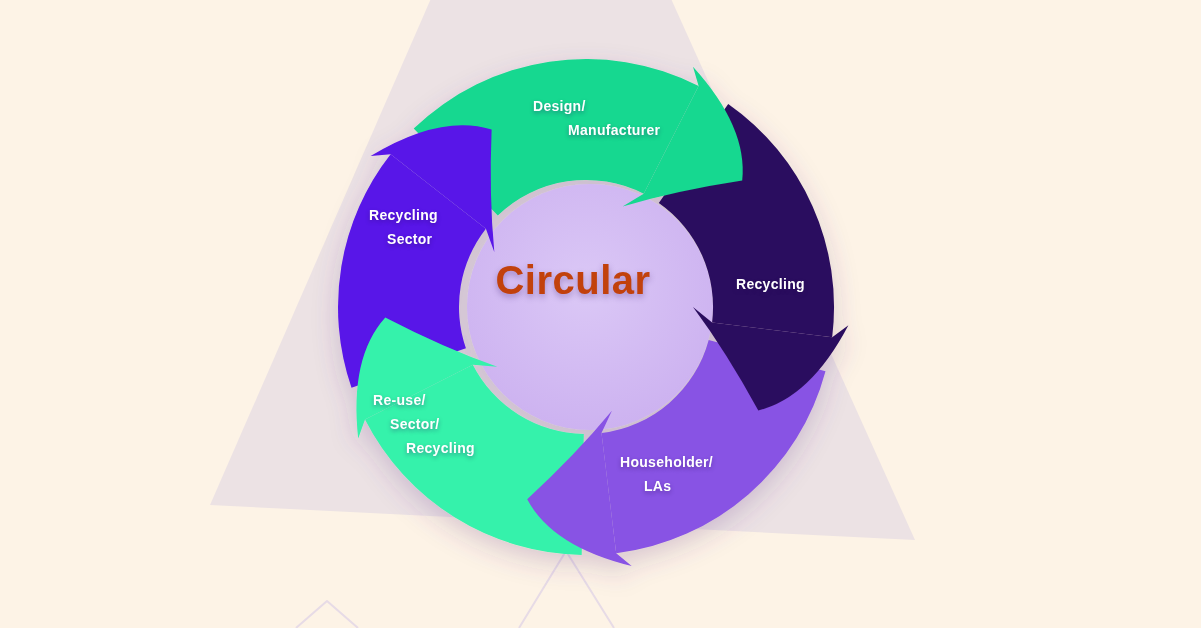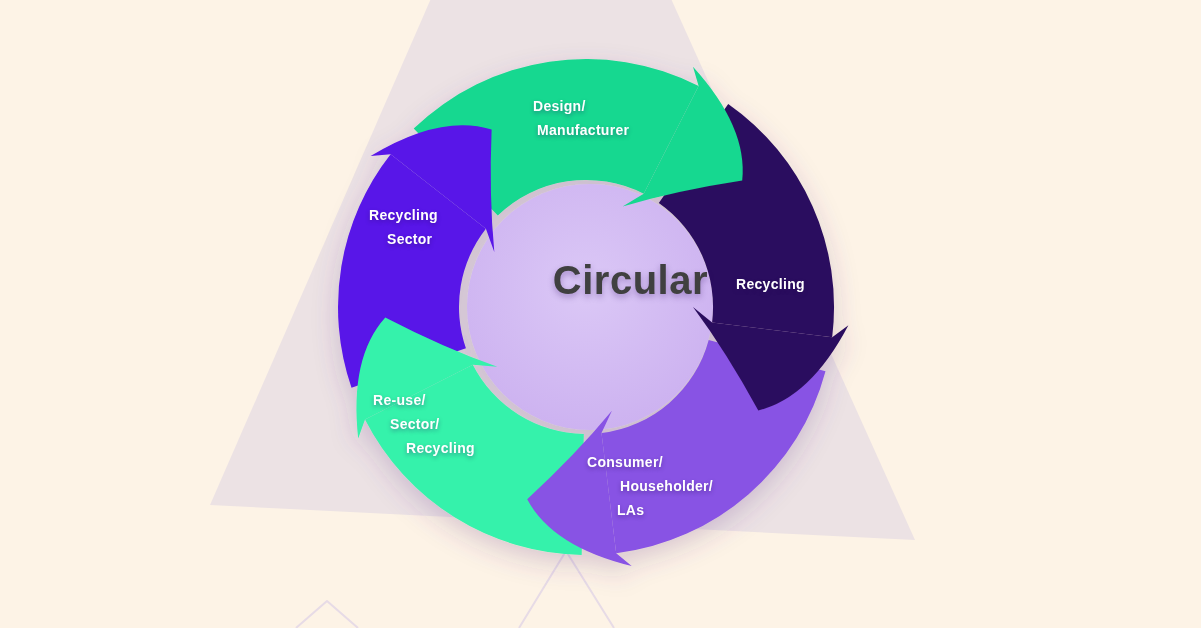--- a/index.html
+++ b/index.html
@@ -8,33 +8,33 @@
     font-family:"Liberation Sans",sans-serif;
   }
   .stage svg{position:absolute;left:0;top:0;}
   .seg-label{
     position:absolute;color:#ffffff;font-weight:bold;font-size:14px;
     line-height:24px;letter-spacing:.3px;white-space:nowrap;
     text-shadow:0 2px 4px rgba(43,15,89,.38);
   }
   .seg-label span{display:block;}
   #label-design{left:533px;top:94px;}
-  #label-design .l2{margin-left:4px;}
+  #label-design .l2{margin-left:35px;}
   #label-retailer{left:736px;top:272px;}
   #label-consumer{left:587px;top:450px;}
   #label-consumer .l2{margin-left:33px;}
-  #label-consumer .l3{margin-left:30px;}
+  #label-consumer .l3{margin-left:57px;}
   #label-reuse{left:373px;top:388px;}
   #label-reuse .l2{margin-left:17px;}
   #label-reuse .l3{margin-left:33px;}
   #label-sector{left:369px;top:203px;}
   #label-sector .l2{margin-left:18px;}
   .title{
-    position:absolute;left:438px;top:254px;width:270px;text-align:right;
-    color:#404040;font-weight:bold;font-size:40px;line-height:52px;
+    position:absolute;left:438px;top:254px;width:270px;text-align:center;
+    color:#c2410c;font-weight:bold;font-size:40px;line-height:52px;
     letter-spacing:.5px;text-shadow:0 3px 6px rgba(60,25,110,.35);
   }
   .title span{display:block;}
 </style>
 </head>
 <body style="background: rgb(253, 243, 230);">
 
 <div class="stage" id="stage">
 
   <svg id="diagram-svg" width="1201" height="628" viewBox="0 0 1201 628">
@@ -77,21 +77,20 @@
   <div class="seg-label" id="label-design">
     <span class="l1">Design/</span>
     <span class="l2">Manufacturer</span>
   </div>
 
   <div class="seg-label" id="label-retailer">
     <span class="l1">Recycling</span>
   </div>
 
   <div class="seg-label" id="label-consumer">
-    <span class="l1">Consumer/</span>
     <span class="l2">Householder/</span>
     <span class="l3">LAs</span>
   </div>
 
   <div class="seg-label" id="label-reuse">
     <span class="l1">Re-use/</span>
     <span class="l2">Sector/</span>
     <span class="l3">Recycling</span>
   </div>
 

